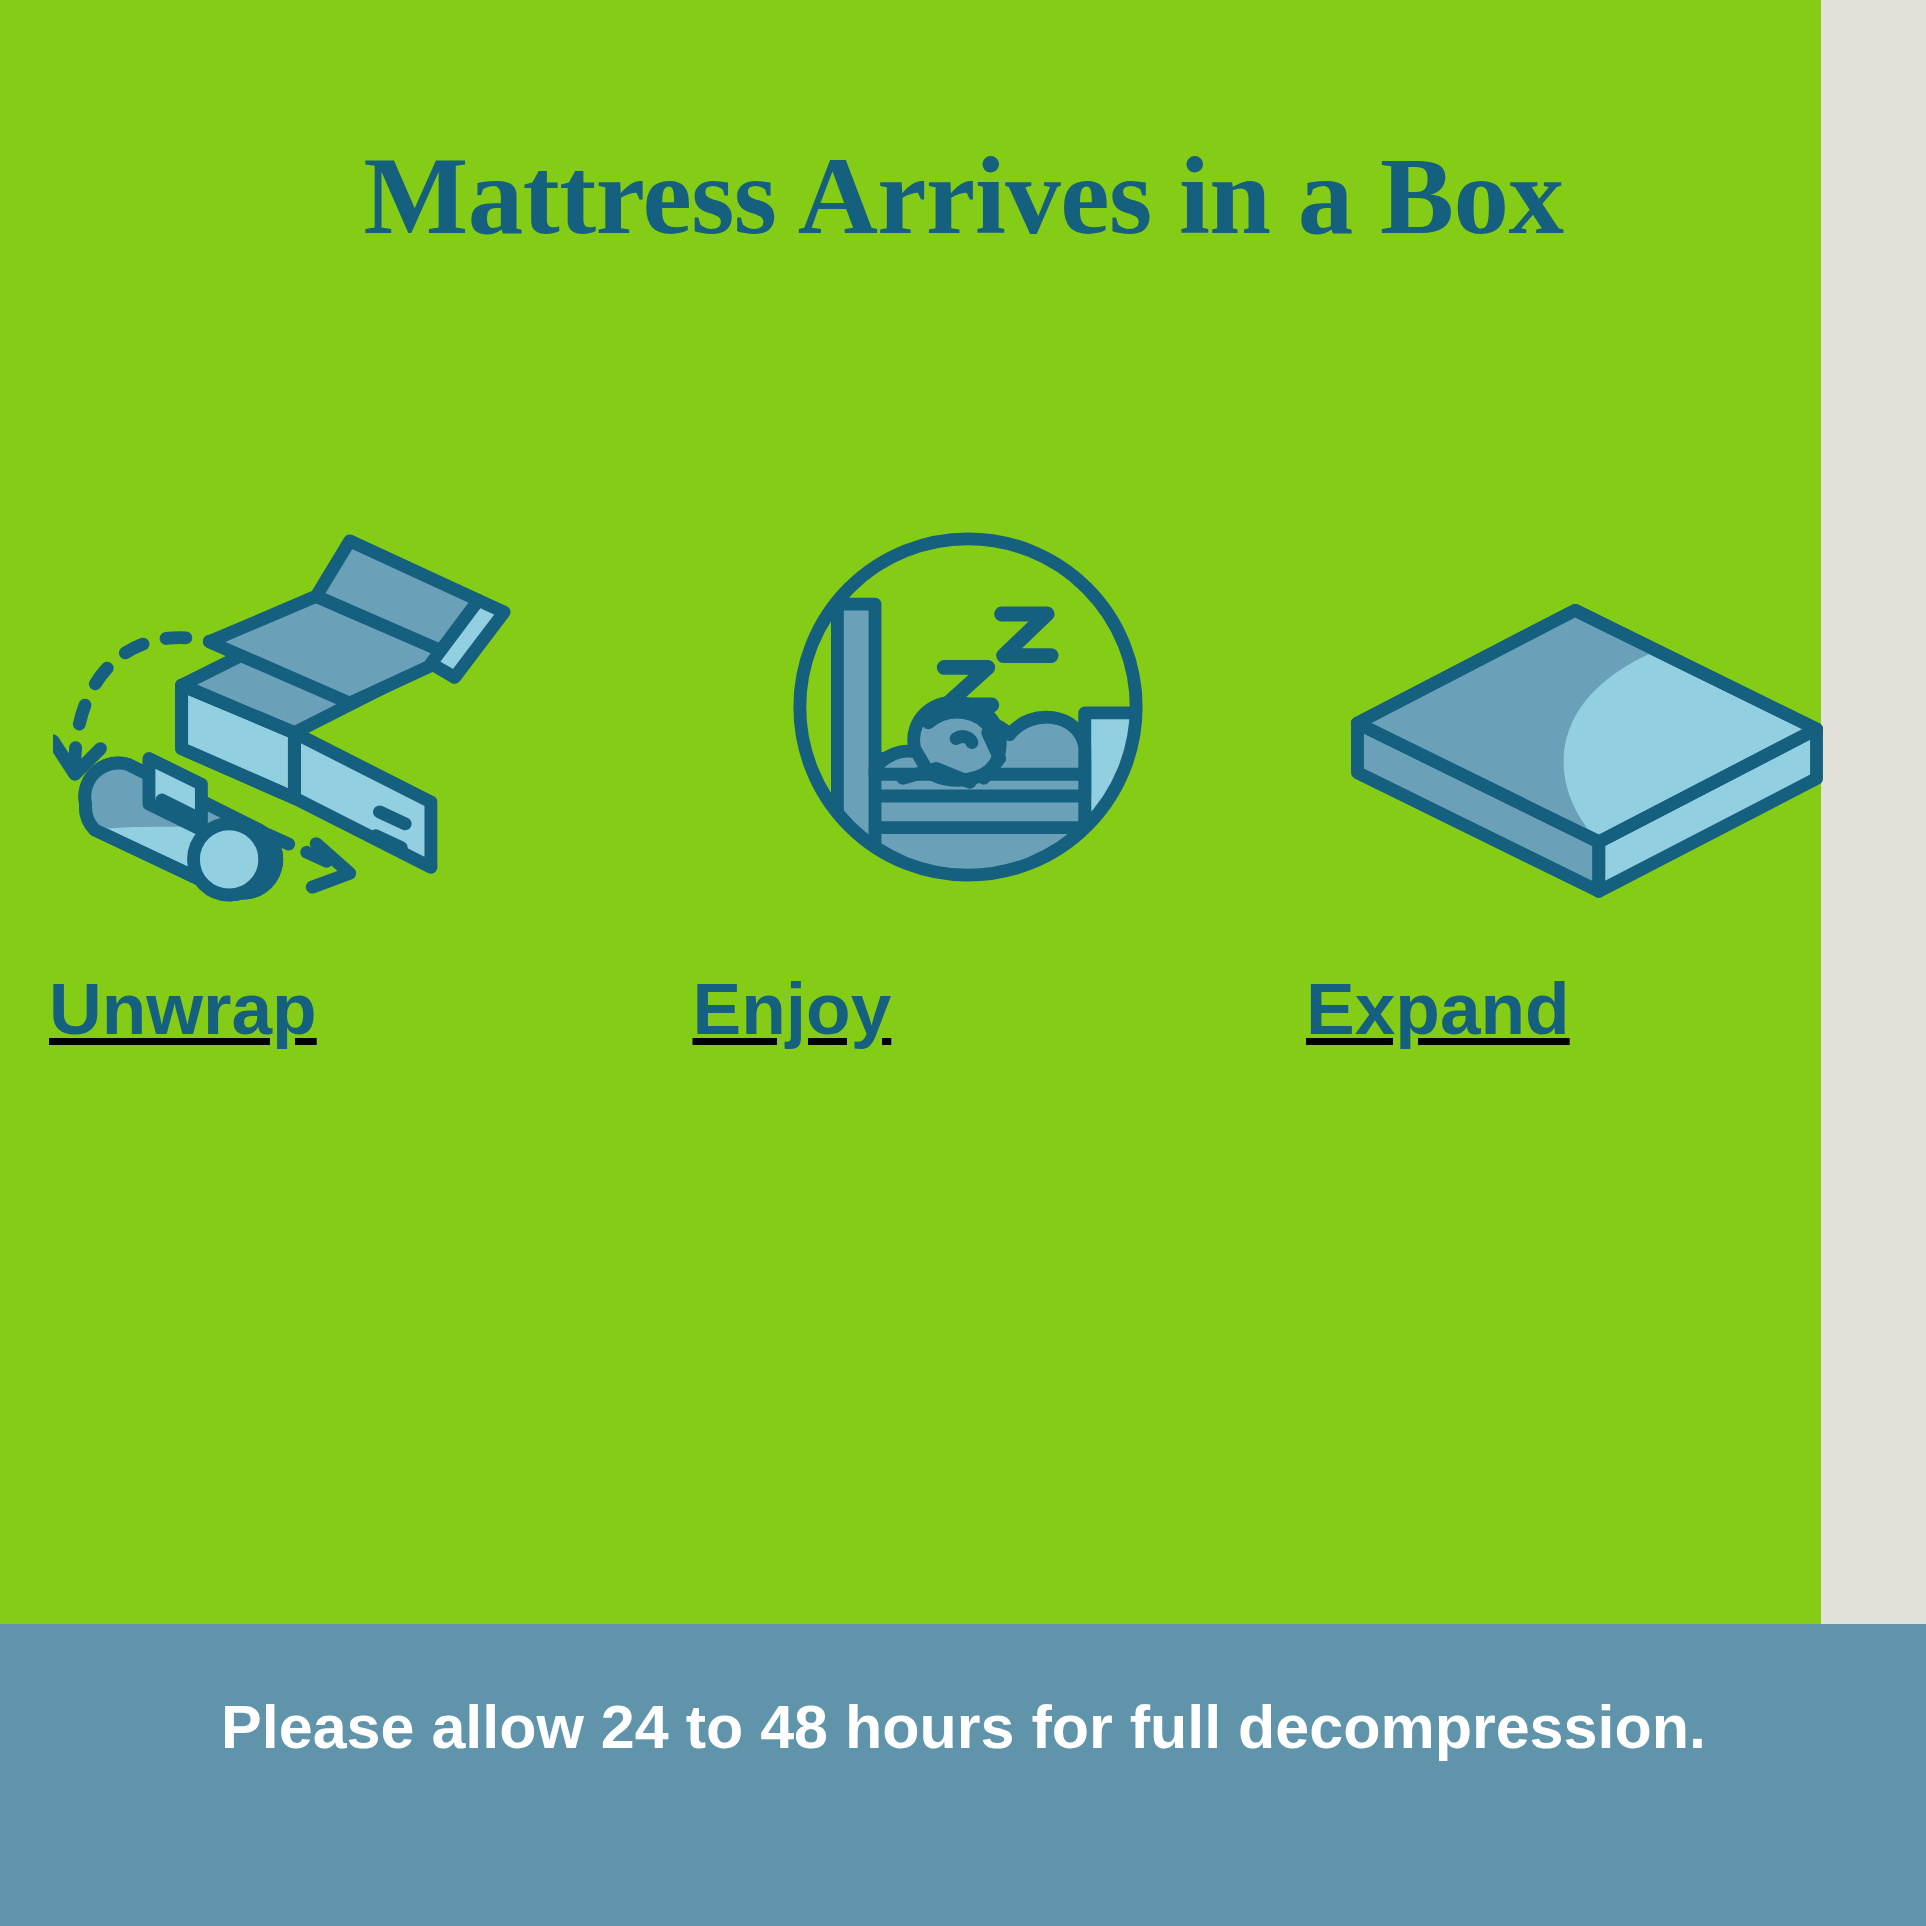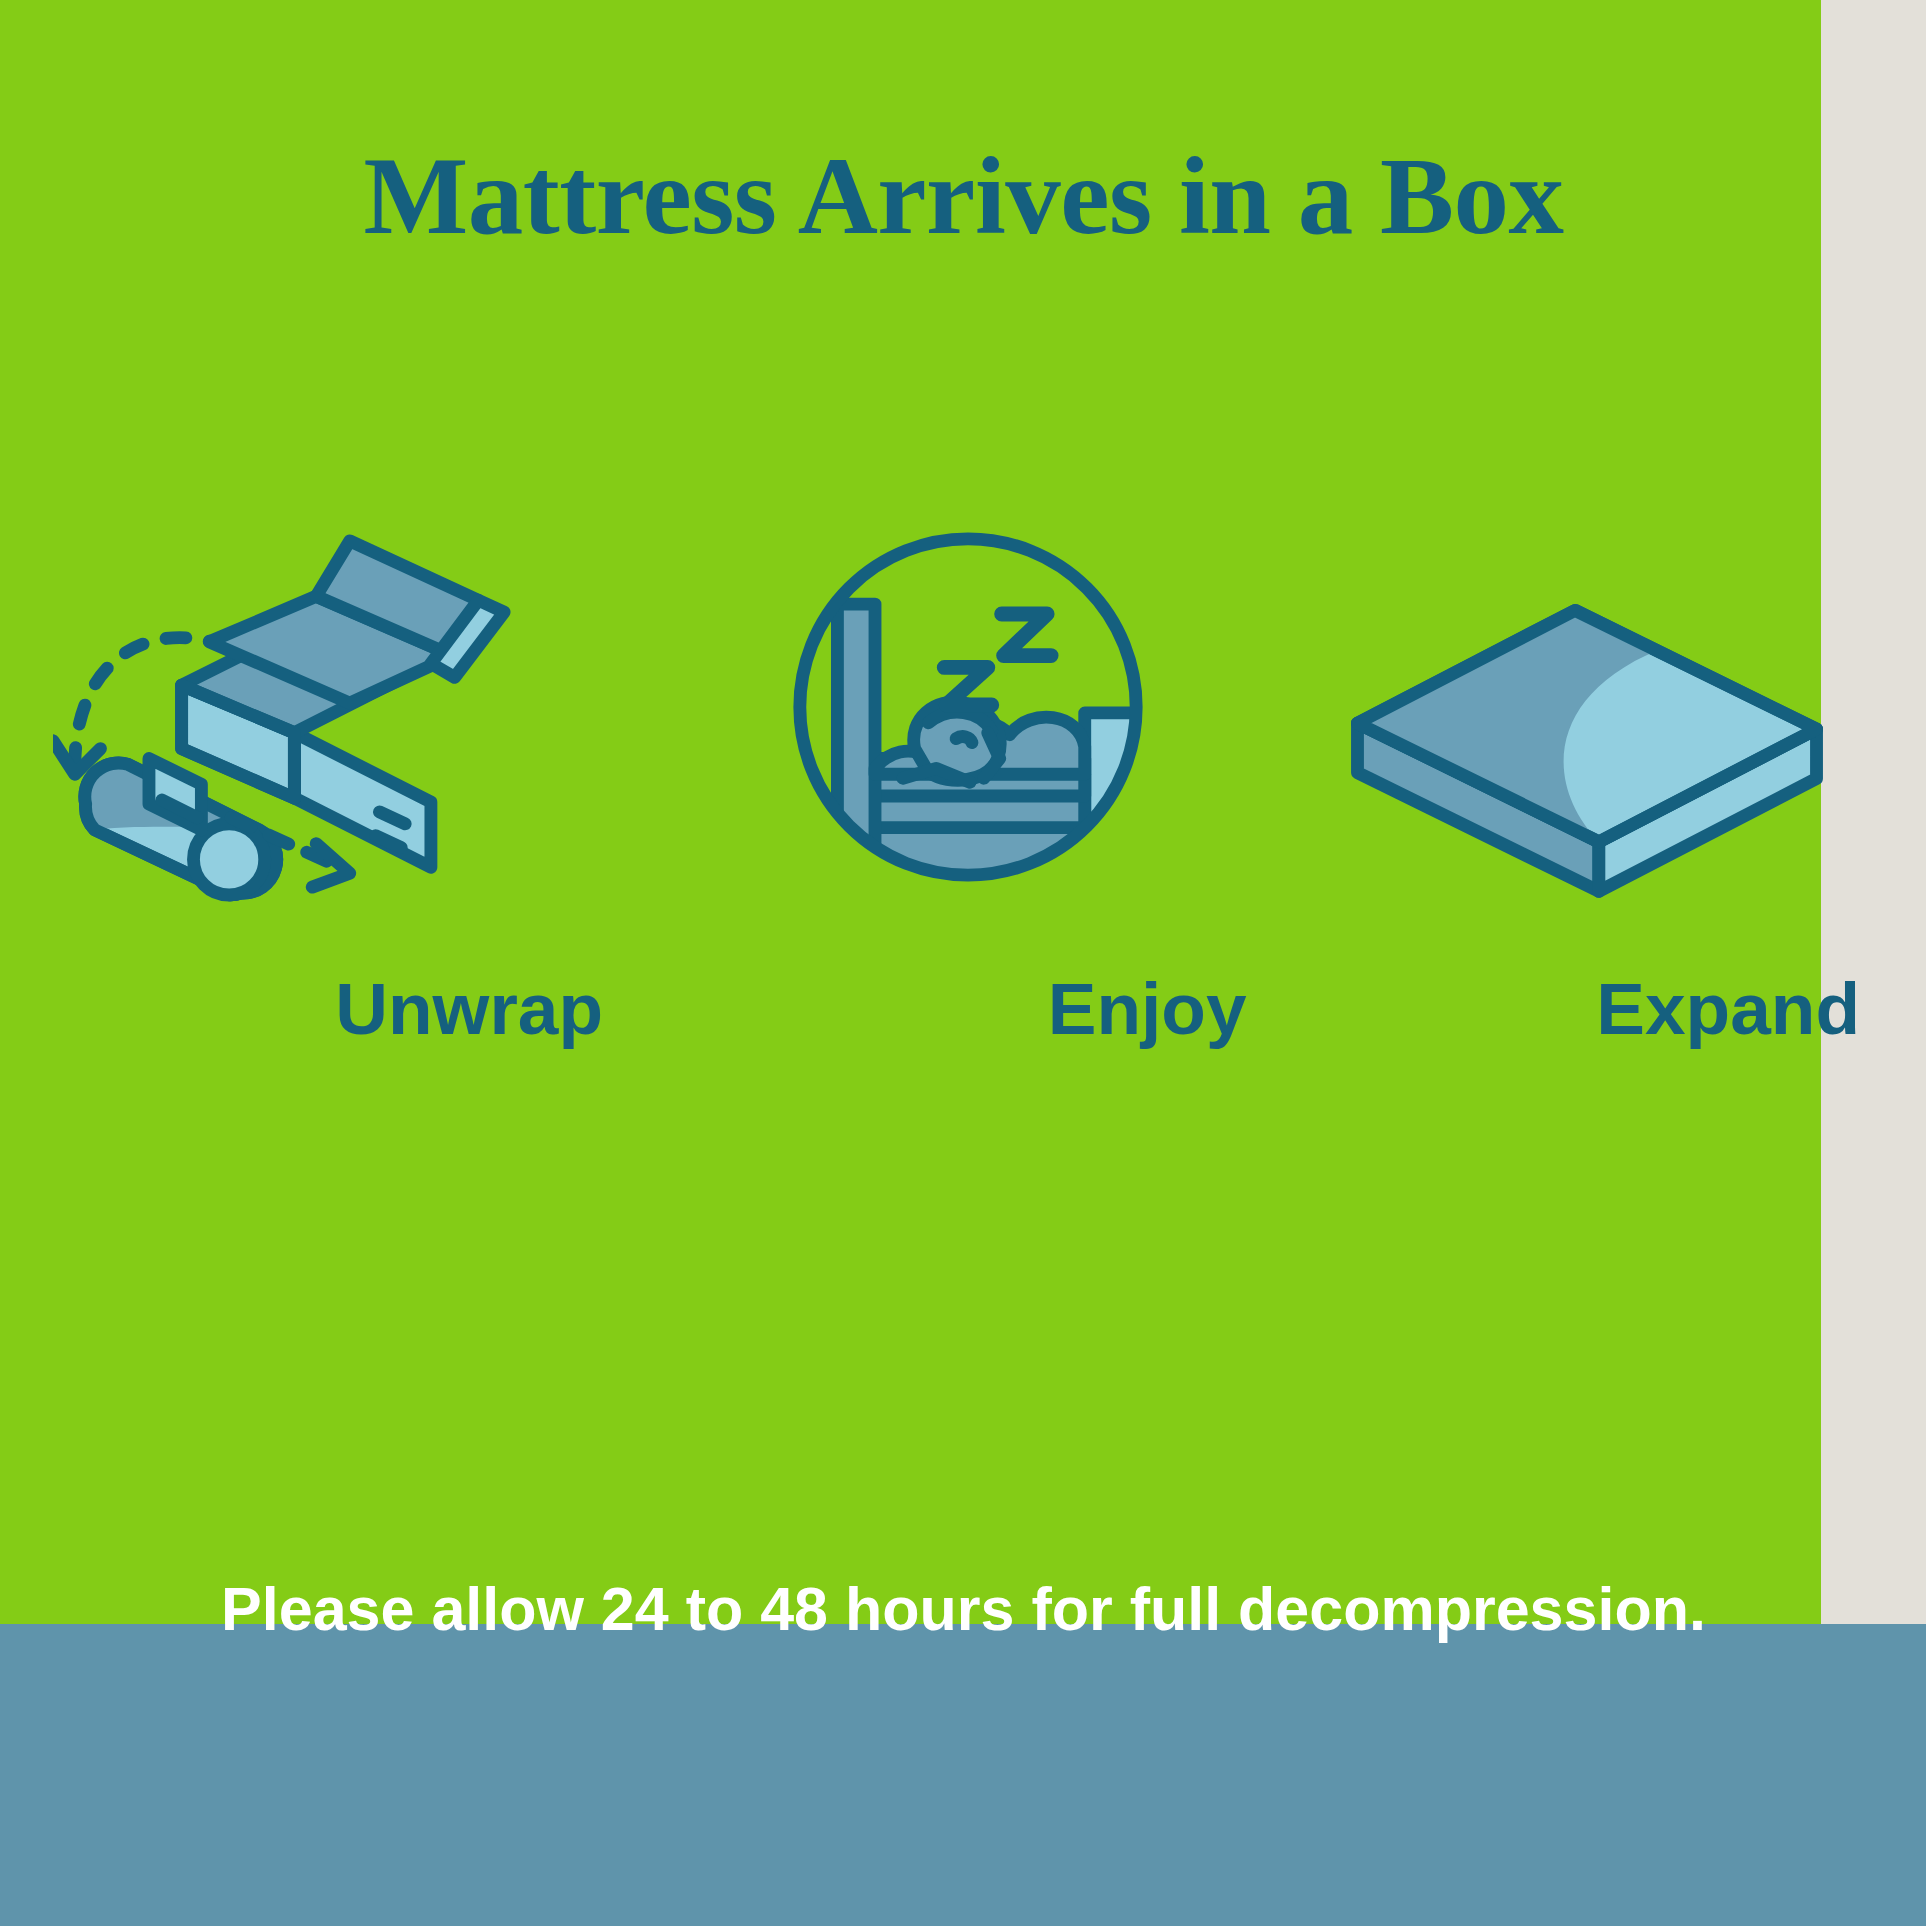--- a/index.html
+++ b/index.html
@@ -51,21 +51,22 @@
     flex-direction: row;
     align-items: flex-start;
     justify-content: space-between;
     padding: 0 59px;
     box-sizing: border-box;
   }
   .step {
     width: 554px;
     display: flex;
     flex-direction: column;
-    align-items: flex-end;
+    align-items: flex-start;
+    text-decoration: underline;
   }
   .step-art {
     width: 554px;
     height: 396px;
     display: block;
   }
   .step-label {
     margin-top: 61px;
     font-family: "Liberation Sans", sans-serif;
     font-weight: bold;
@@ -87,21 +88,21 @@
 
   
   .banner {
     position: absolute;
     left: 0;
     bottom: 0;
     width: 1927px;
     height: 303px;
     background: #5f94ab;
     display: flex;
-    align-items: flex-start;
+    align-items: center;
     justify-content: center;
   }
   .banner-text {
     font-family: "Liberation Sans", sans-serif;
     font-weight: bold;
     font-size: 61px;
     line-height: 1.1;
     color: #ffffff;
     text-align: center;
     white-space: nowrap;

